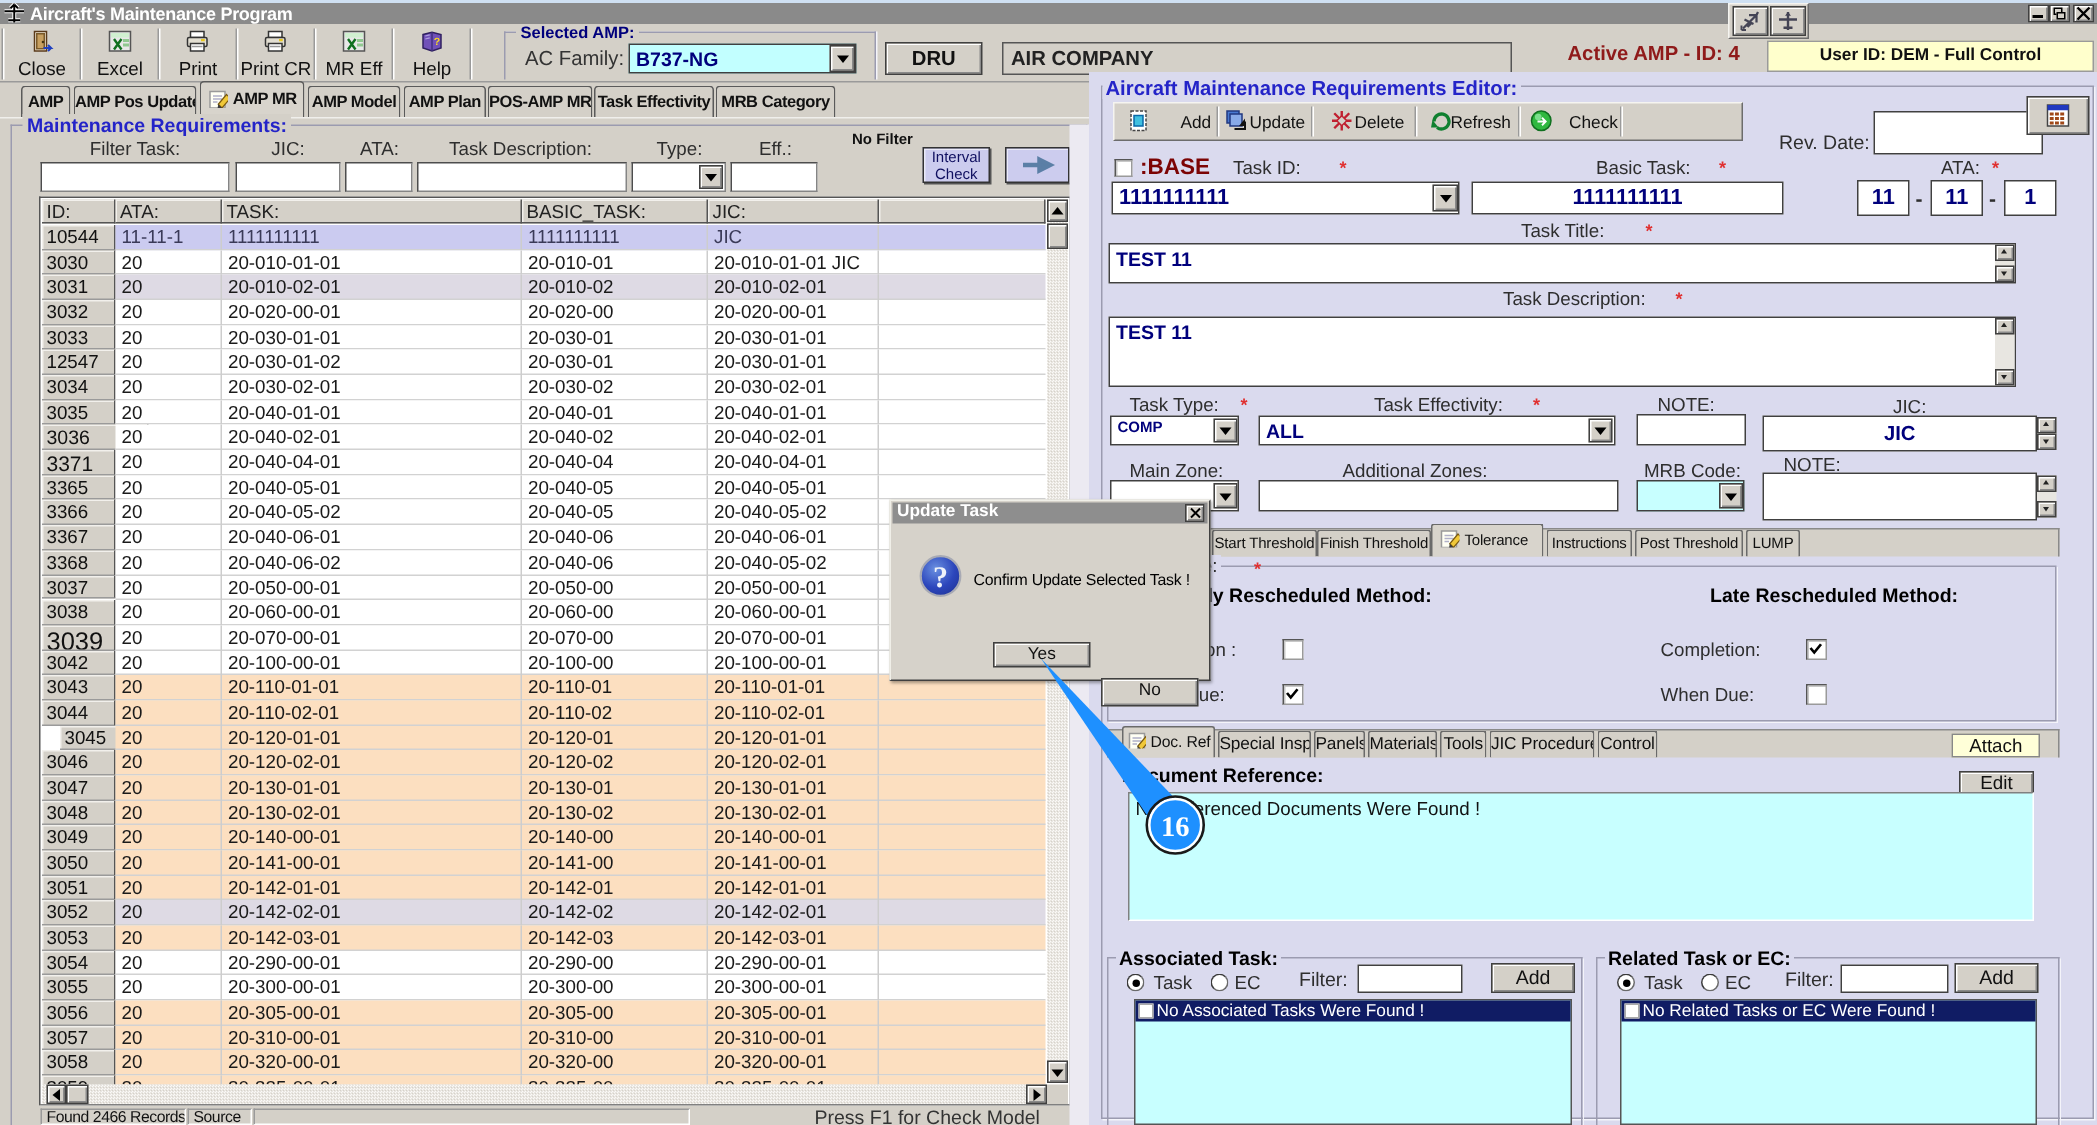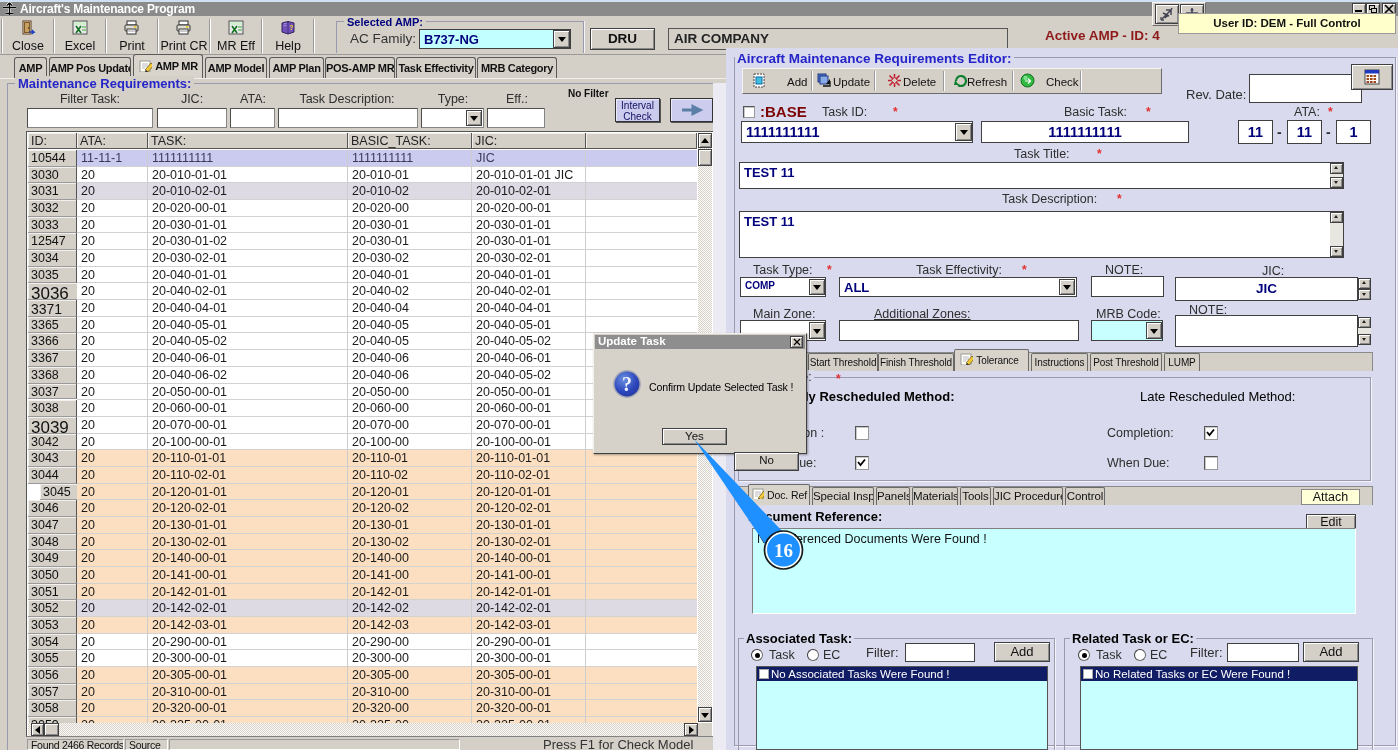--- a/index.html
+++ b/index.html
@@ -123,21 +123,21 @@
 <div class="lab" style="left:350px;top:31px;font-size:13.5px;color:#333">AC Family:</div>
 <div class="abs sunk2" style="left:419px;top:29px;width:152px;height:20px;background:#c2ffff"></div>
 <div class="abs nav" style="left:424px;top:32px;font-size:13px">B737-NG</div>
 <div class="abs arrbtn" style="left:553px;top:30px;width:17px;height:18px"></div>
 <div class="abs tri-d" style="left:557.5px;top:37.0px"></div>
 <div class="abs btn" style="left:590px;top:28px;width:65px;height:22px;"><span style="font-weight:700;font-size:13.5px;line-height:20px;color:#111">DRU</span></div>
 <div class="abs sunk2" style="left:668px;top:28px;width:340px;height:22px;background:#d4d0c8;border:1px solid #555">
     <span style="font-weight:700;font-size:13.5px;color:#222;position:absolute;left:5px;top:2px">AIR COMPANY</span>
   </div>
 <div class="lab" style="left:1045px;top:28px;font-weight:700;font-size:13.5px;color:#8f1a1a">Active AMP - ID: 4</div>
-<div class="abs sunk2" style="left:1178px;top:13px;width:218px;height:21px;background:#ffffcc;border:1px solid #9a9a9a">
+<div class="abs sunk2" style="left:1178px;top:27px;width:218px;height:21px;background:#ffffcc;border:1px solid #9a9a9a">
     <span style="font-weight:700;font-size:11.5px;color:#111;position:absolute;width:100%;text-align:center;top:3px">User ID: DEM - Full Control</span>
   </div>
 <div class="tab1" style="left:14px;width:33px">AMP</div>
 <div class="tab1" style="left:49px;width:82px">AMP Pos Update</div>
 <div class="tab1" style="left:133px;top:54px;width:70px;height:24px;background:#d8d4cc;line-height:22px;padding-left:17px">AMP MR</div>
 <svg class="abs" style="left:139px;top:59px" width="13" height="13" viewBox="0 0 13 13">
     <rect x="1" y="2" width="10" height="11" fill="#fffff4" stroke="#999"></rect>
     <path d="M3 5 h6 M3 7 h6 M3 9 h3" stroke="#b0b0c8" stroke-width="0.9"></path>
     <path d="M6.5 10.5 L12 4 L14.5 6.5 L9 13 Z" fill="#f0c838" stroke="#7a5a10" stroke-width="0.8"></path>
     <path d="M6.5 10.5 L6 13.5 L9 13 Z" fill="#3a3a3a"></path>
@@ -221,21 +221,21 @@
 <div class="cell" style="left:77px;top:250px;width:71px;height:17px;border-right:1px solid #cdcdcd;padding:1px 0 0 4px;color:#1a1a1a;font-size:12.5px">20</div>
 <div class="cell" style="left:148px;top:250px;width:200px;height:17px;border-right:1px solid #cdcdcd;padding:1px 0 0 4px;color:#1a1a1a;font-size:12.5px">20-030-02-01</div>
 <div class="cell" style="left:348px;top:250px;width:124px;height:17px;border-right:1px solid #cdcdcd;padding:1px 0 0 4px;color:#1a1a1a;font-size:12.5px">20-030-02</div>
 <div class="cell" style="left:472px;top:250px;width:114px;height:17px;border-right:1px solid #cdcdcd;padding:1px 0 0 4px;color:#1a1a1a;font-size:12.5px">20-030-02-01</div>
 <div class="cell idc" style="left:28px;top:267px;width:49px;height:16px;font-size:12.5px;padding-top:1px">3035</div>
 <div class="abs" style="left:77px;top:267px;width:620px;height:16px;background:#ffffff;border-bottom:1px solid #d2d2d2"></div>
 <div class="cell" style="left:77px;top:267px;width:71px;height:16px;border-right:1px solid #cdcdcd;padding:1px 0 0 4px;color:#1a1a1a;font-size:12.5px">20</div>
 <div class="cell" style="left:148px;top:267px;width:200px;height:16px;border-right:1px solid #cdcdcd;padding:1px 0 0 4px;color:#1a1a1a;font-size:12.5px">20-040-01-01</div>
 <div class="cell" style="left:348px;top:267px;width:124px;height:16px;border-right:1px solid #cdcdcd;padding:1px 0 0 4px;color:#1a1a1a;font-size:12.5px">20-040-01</div>
 <div class="cell" style="left:472px;top:267px;width:114px;height:16px;border-right:1px solid #cdcdcd;padding:1px 0 0 4px;color:#1a1a1a;font-size:12.5px">20-040-01-01</div>
-<div class="cell idc" style="left:28px;top:283px;width:71px;height:17px;font-size:17px;padding-top:1px">3036</div>
+<div class="cell idc" style="left:28px;top:283px;width:71px;height:17px;font-size:13px;padding-top:1px">3036</div>
 <div class="abs" style="left:77px;top:283px;width:620px;height:17px;background:#ffffff;border-bottom:1px solid #d2d2d2"></div>
 <div class="cell" style="left:77px;top:283px;width:71px;height:17px;border-right:1px solid #cdcdcd;padding:1px 0 0 4px;color:#1a1a1a;font-size:12.5px">20</div>
 <div class="cell" style="left:148px;top:283px;width:200px;height:17px;border-right:1px solid #cdcdcd;padding:1px 0 0 4px;color:#1a1a1a;font-size:12.5px">20-040-02-01</div>
 <div class="cell" style="left:348px;top:283px;width:124px;height:17px;border-right:1px solid #cdcdcd;padding:1px 0 0 4px;color:#1a1a1a;font-size:12.5px">20-040-02</div>
 <div class="cell" style="left:472px;top:283px;width:114px;height:17px;border-right:1px solid #cdcdcd;padding:1px 0 0 4px;color:#1a1a1a;font-size:12.5px">20-040-02-01</div>
 <div class="cell idc" style="left:28px;top:300px;width:49px;height:17px;font-size:14px;padding-top:1px">3371</div>
 <div class="abs" style="left:77px;top:300px;width:620px;height:17px;background:#ffffff;border-bottom:1px solid #d2d2d2"></div>
 <div class="cell" style="left:77px;top:300px;width:71px;height:17px;border-right:1px solid #cdcdcd;padding:1px 0 0 4px;color:#1a1a1a;font-size:12.5px">20</div>
 <div class="cell" style="left:148px;top:300px;width:200px;height:17px;border-right:1px solid #cdcdcd;padding:1px 0 0 4px;color:#1a1a1a;font-size:12.5px">20-040-04-01</div>
 <div class="cell" style="left:348px;top:300px;width:124px;height:17px;border-right:1px solid #cdcdcd;padding:1px 0 0 4px;color:#1a1a1a;font-size:12.5px">20-040-04</div>
@@ -529,21 +529,21 @@
 <div class="abs sunk2" style="left:1091px;top:276px;width:73px;height:21px;"></div>
 <div class="abs sunk2" style="left:1175px;top:277px;width:183px;height:24px;">
     <div class="nav" style="font-size:13.5px;text-align:center;padding-top:3px">JIC</div>
   </div>
 <div class="abs" style="left:1358px;top:278px;width:13px;height:22px;background:#e8e6e1"></div>
 <div class="abs arrbtn" style="left:1358px;top:278px;width:13px;height:11px"></div>
 <div class="abs tri-us" style="left:1361.5px;top:281px"></div>
 <div class="abs arrbtn" style="left:1358px;top:289px;width:13px;height:11px"></div>
 <div class="abs tri-ds" style="left:1361.5px;top:293px"></div>
 <div class="lab" style="left:753px;top:307px;">Main Zone:</div>
-<div class="lab" style="left:874px;top:307px;text-decoration:underline;">Additional Zones:</div>
+<div class="lab" style="left:895px;top:307px;">Additional Zones:</div>
 <div class="lab" style="left:1096px;top:307px;">MRB Code:</div>
 <div class="lab" style="left:1189px;top:303px;">NOTE:</div>
 <div class="abs sunk2" style="left:740px;top:320px;width:86px;height:21px;"></div>
 <div class="abs arrbtn" style="left:809px;top:322px;width:16px;height:17px"></div>
 <div class="abs tri-d" style="left:813.0px;top:328.5px"></div>
 <div class="abs sunk2" style="left:839px;top:320px;width:240px;height:21px;"></div>
 <div class="abs sunk2" style="left:1091px;top:320px;width:72px;height:21px;background:#c8ffff"></div>
 <div class="abs arrbtn" style="left:1146px;top:322px;width:16px;height:17px"></div>
 <div class="abs tri-d" style="left:1150.0px;top:328.5px"></div>
 <div class="abs sunk2" style="left:1175px;top:315px;width:183px;height:32px;"></div>
@@ -562,21 +562,21 @@
 <svg class="abs" style="left:960px;top:352px" width="13" height="13" viewBox="0 0 13 13">
     <rect x="1" y="2" width="10" height="11" fill="#fffff4" stroke="#999"></rect>
     <path d="M3 5 h6 M3 7 h6 M3 9 h3" stroke="#b0b0c8" stroke-width="0.9"></path>
     <path d="M6.5 10.5 L12 4 L14.5 6.5 L9 13 Z" fill="#f0c838" stroke="#7a5a10" stroke-width="0.8"></path>
     <path d="M6.5 10.5 L6 13.5 L9 13 Z" fill="#3a3a3a"></path>
   </svg>
 <div class="abs gb" style="left:738px;top:377px;width:633px;height:104px;background:#dadaee"></div>
 <div class="lab" style="left:752px;top:370px;background:#dadaee;padding:0 2px">Tolerance:</div>
 <div class="lab star" style="left:836px;top:372px;">*</div>
 <div class="lab" style="left:784px;top:389px;font-weight:700;font-size:13px;color:#000">Early Rescheduled Method:</div>
-<div class="lab" style="left:1140px;top:389px;font-weight:400;font-size:13px;color:#000">Late Rescheduled Method:</div>
+<div class="lab" style="left:1140px;top:389px;font-weight:700;font-size:13px;color:#000">Late Rescheduled Method:</div>
 <div class="lab" style="left:754px;top:426px;">Completion :</div>
 <div class="cb" style="left:855px;top:426px;width:14px;height:14px"></div>
 <div class="lab" style="left:1107px;top:426px;">Completion:</div>
 <div class="cb" style="left:1204px;top:426px;width:14px;height:14px">
     <svg width="11" height="11" style="position:absolute;left:0px;top:0px" viewBox="0 0 11 11">
       <path d="M2 5 L4.5 8 L9 2.5" stroke="#000" stroke-width="1.8" fill="none"></path>
     </svg>
   </div>
 <div class="lab" style="left:754px;top:456px;">When Due:</div>
 <div class="cb" style="left:855px;top:456px;width:14px;height:14px">

